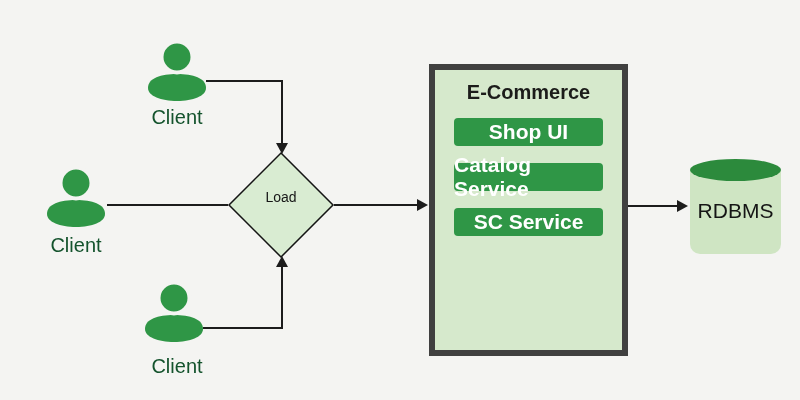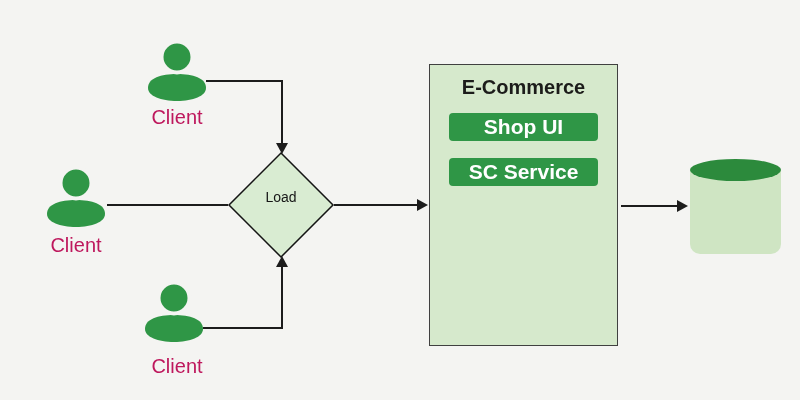--- a/index.html
+++ b/index.html
@@ -9,40 +9,40 @@
   }
   .canvas{
     position:relative;
     width:800px;height:400px;
     background:#f4f4f2;
     overflow:hidden;
   }
   .layer{position:absolute;left:0;top:0;}
   .label{
     position:absolute;
-    color:#be185d;
+    color:#14532d;
     font-size:20px;
     font-weight:500;
     text-align:center;
     width:200px;
     line-height:24px;
   }
   .lb-label{
     position:absolute;
     left:229px;top:190px;width:104px;
     font-size:14px;line-height:15px;
     font-weight:500;color:#161616;
     text-align:center;
   }
   .ec-box{
     position:absolute;
     left:429px;top:64px;
     width:187px;height:280px;
     background:#d6e9cc;
-    border:1px solid #404040;
+    border:6px solid #404040;
     display:flex;flex-direction:column;align-items:center;
   }
   .ec-title{
     margin-top:9px;
     font-size:20px;font-weight:700;
     color:#1c1c1a;line-height:26px;
   }
   .ec-services{
     margin-top:13px;
     display:flex;flex-direction:column;
@@ -123,20 +123,22 @@
   <div class="label" style="left:77px;top:354px;">Client</div>
 
   <div class="lb-label">
     <div>Load</div>
   </div>
 
   <div class="ec-box">
     <div class="ec-title">E-Commerce</div>
     <div class="ec-services">
       <div class="service-btn">Shop UI</div>
+      <div class="service-btn">Catalog Service</div>
       <div class="service-btn">SC Service</div>
     </div>
   </div>
 
   <div class="cyl-body"></div>
   <div class="cyl-top"></div>
+  <div class="db-label">RDBMS</div>
 
 </div>
 
 </body></html>

